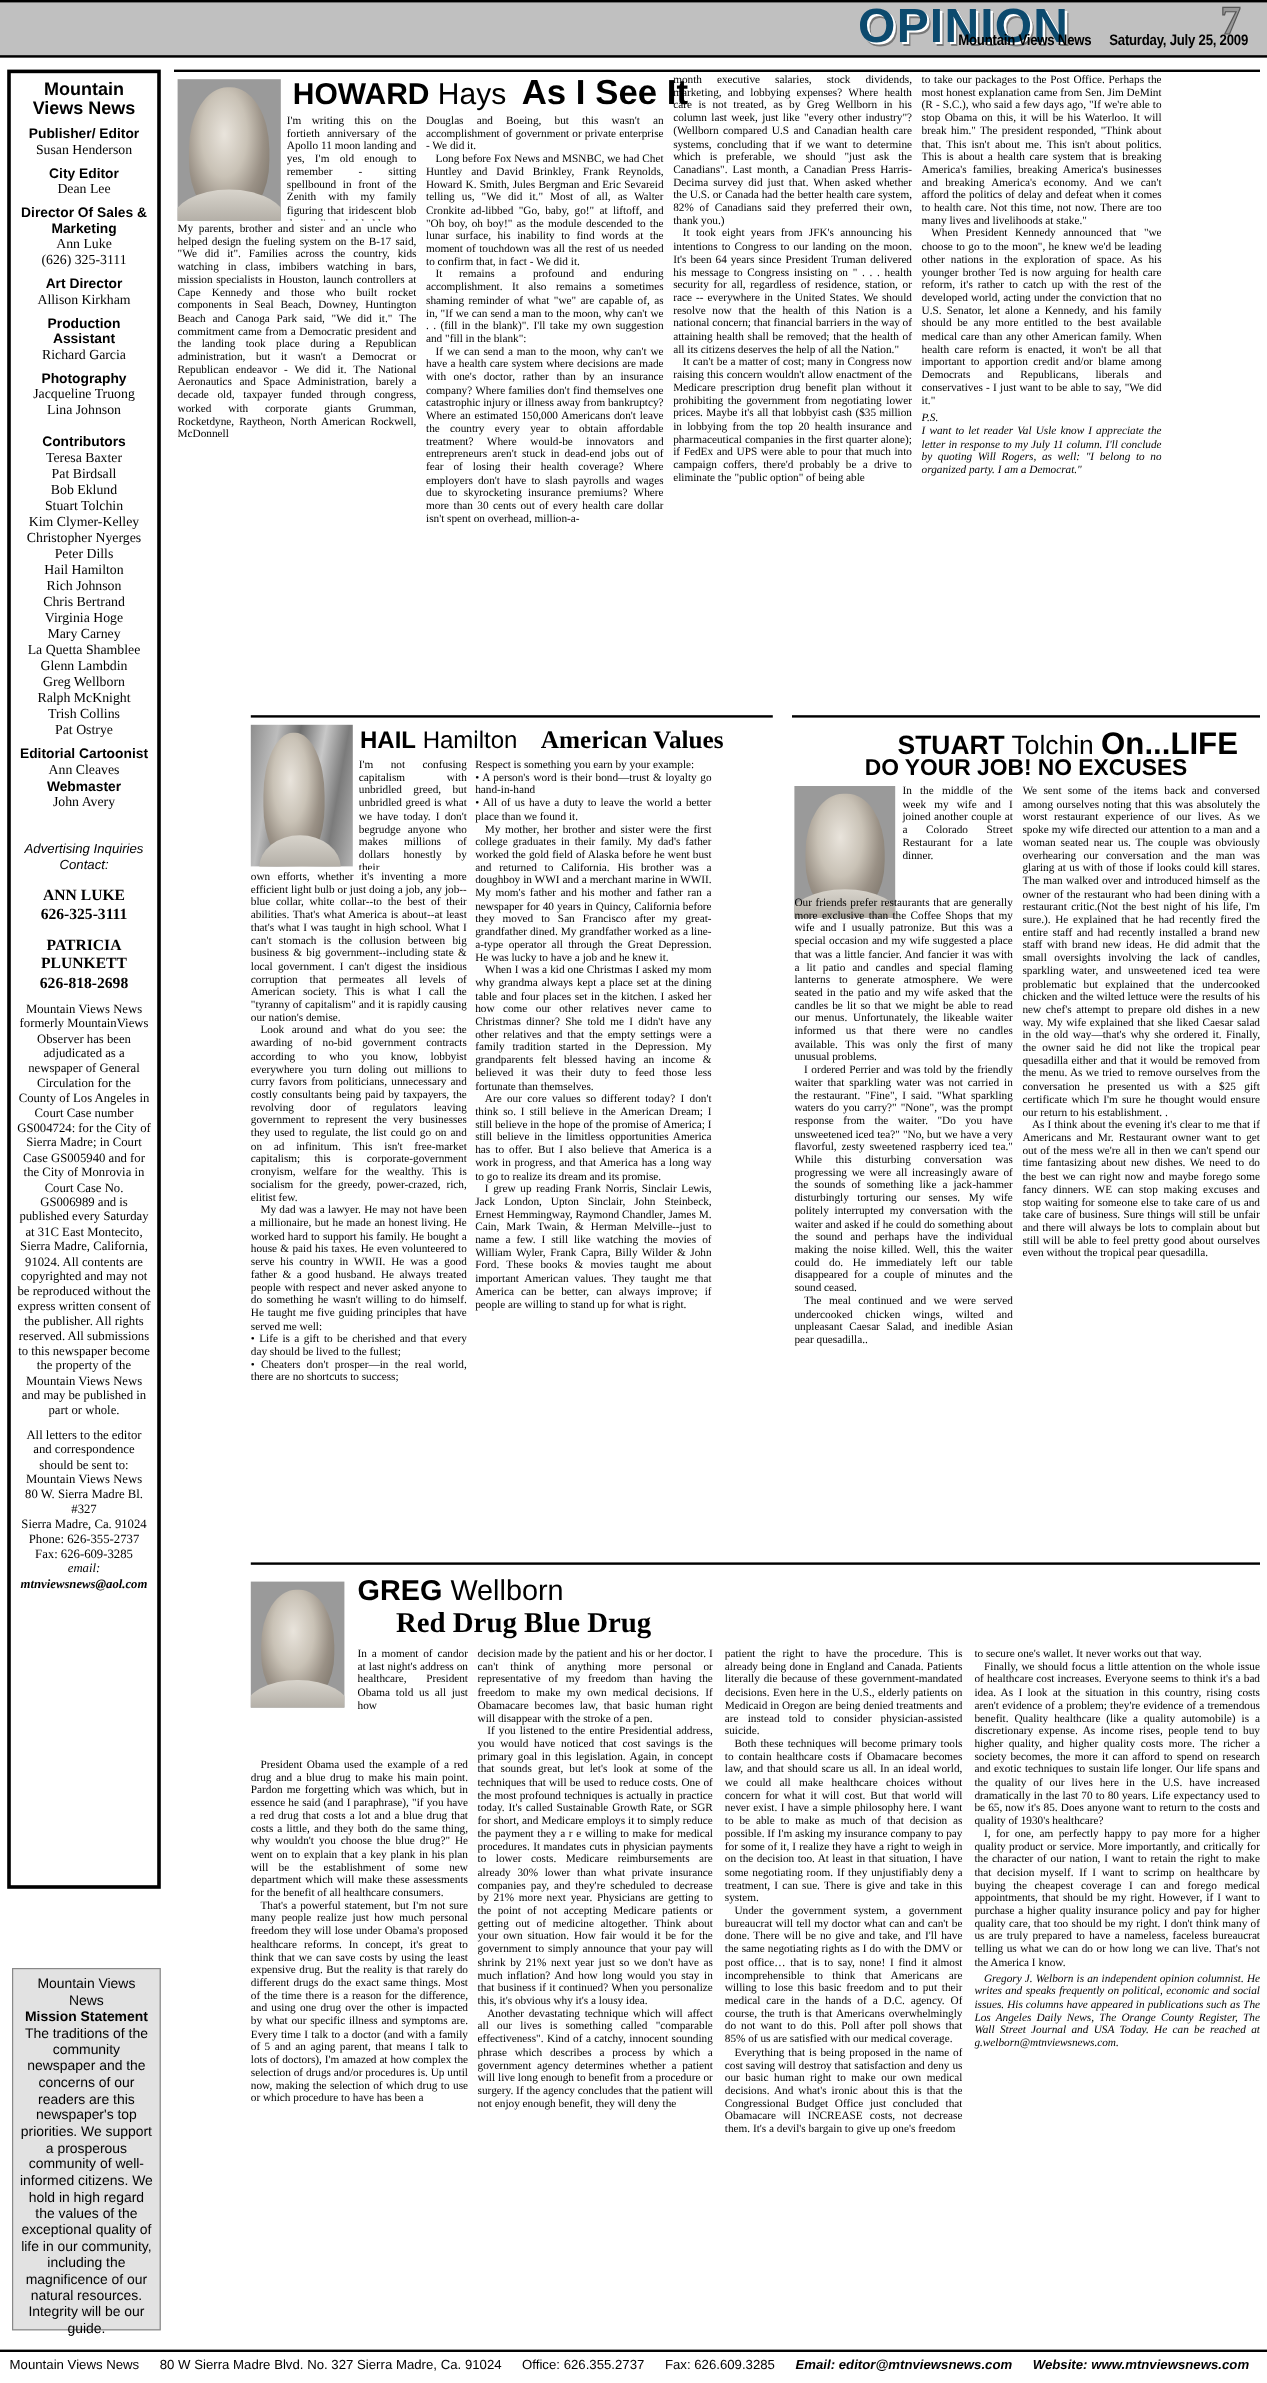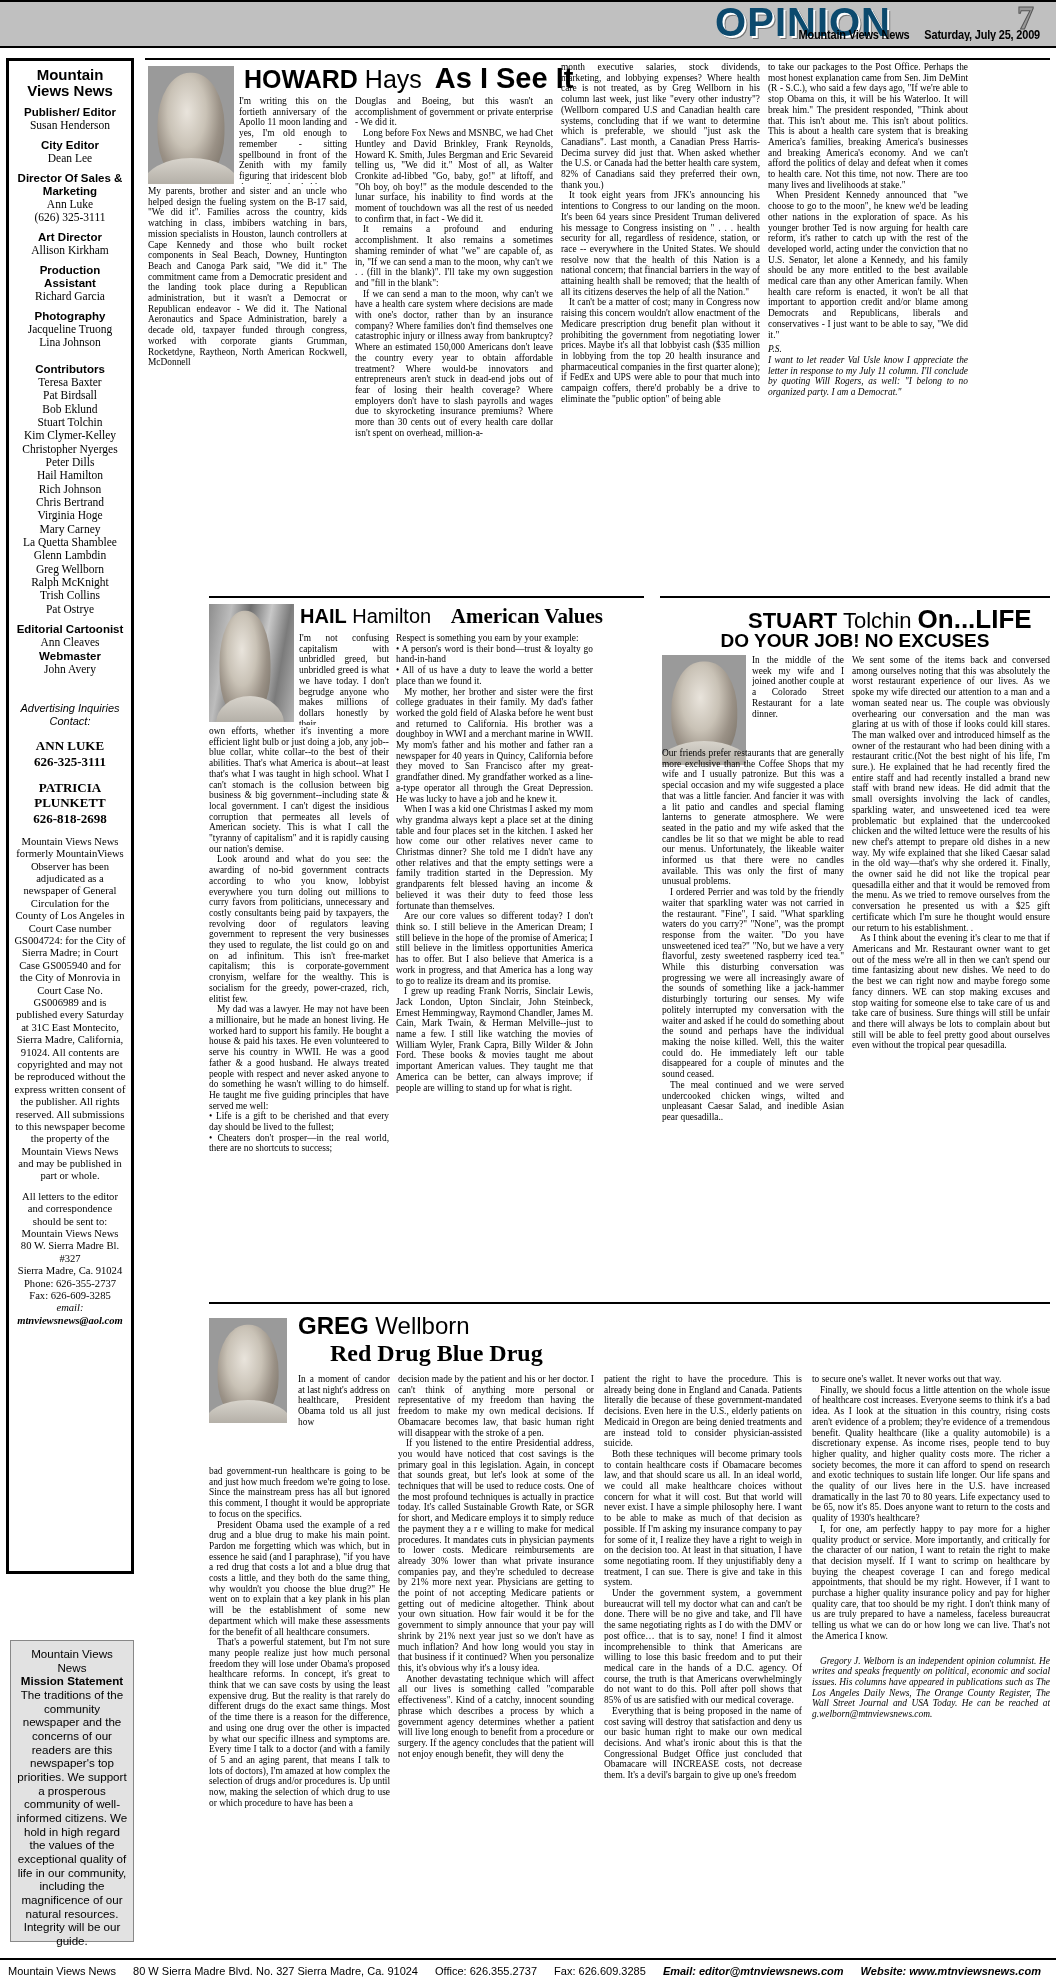--- a/index.html
+++ b/index.html
@@ -385,21 +385,20 @@
 <div class="byline" style="left:298px; top:1312px; font-size:24px;">
   <span class="by-first">GREG</span>
   <span class="by-last">Wellborn</span>
 </div>
 <div class="headline-serif" style="position:absolute; left:330px; top:1340px; font-size:24px;">Red Drug Blue Drug</div>
 
 <div class="col" style="left:298px; top:1374px; width:92px; height:90px;">
   <p class="noind">In a moment of candor at last night's address on healthcare, President Obama told us all just how</p>
 </div>
 <div class="col" style="left:209px; top:1466px; width:181px; height:478px;">
-  <p class="noind">bad government-run healthcare is going to be and just how much freedom we're going to lose.  Since the mainstream press has all but ignored this comment, I thought it would be appropriate to focus on the specifics.</p>
   <p>President Obama used the example of a red drug and a blue drug to make his main point.  Pardon me forgetting which was which, but in essence he said (and I paraphrase), "if you have a red drug that costs a lot and a blue drug that costs a little, and they both do the same thing, why wouldn't you choose the blue drug?"  He went on to explain that a key plank in his plan will be the establishment of some new department which will make these assessments for the benefit of all healthcare consumers.</p>
   <p>That's a powerful statement, but I'm not sure many people realize just how much personal freedom they will lose under Obama's proposed healthcare reforms.  In concept, it's great to think that we can save costs by using the least expensive drug.  But the reality is that rarely do different drugs do the exact same things.  Most of the time there is a reason for the difference, and using one drug over the other is impacted by what our specific illness and symptoms are.  Every time I talk to a doctor (and with a family of 5 and an aging parent, that means I talk to lots of doctors), I'm amazed at how complex the selection of drugs and/or procedures is.  Up until now, making the selection of which drug to use or which procedure to have has been a</p>
 </div>
 
 <div class="col" style="left:398px; top:1374px; width:196px; height:570px;">
   <p class="noind">decision made by the patient and his or her doctor.  I can't think of anything more personal or representative of my freedom than having the freedom to make my own medical decisions.  If Obamacare becomes law, that basic human right will disappear with the stroke of a pen.</p>
   <p>If you listened to the entire Presidential address, you would have noticed that cost savings is the primary goal in this legislation.  Again, in concept that sounds great, but let's look at some of the techniques that will be used to reduce costs.  One of the most profound techniques is actually in practice today.  It's called Sustainable Growth Rate, or SGR for short, and Medicare employs it to simply reduce the payment they  a r e willing to make for medical procedures.  It mandates cuts in physician payments to lower costs.  Medicare reimbursements are already 30% lower than what private insurance companies pay, and they're scheduled to decrease by 21% more next year.  Physicians are getting to the point of not accepting Medicare patients or getting out of medicine altogether.  Think about your own situation.  How fair would it be for the government to simply announce that your pay will shrink by 21% next year just so we don't have as much inflation?  And how long would you stay in that business if it continued?  When you personalize this, it's obvious why it's a lousy idea.</p>
   <p>Another devastating technique which will affect all our lives is something called "comparable effectiveness".  Kind of a catchy, innocent sounding phrase which describes a process by which a government agency determines whether a patient will live long enough to benefit from a procedure or surgery.  If the agency concludes that the patient will not enjoy enough benefit, they will deny the</p>
 </div>
 
@@ -407,21 +406,21 @@
   <p class="noind">patient the right to have the procedure.  This is already being done in England and Canada.  Patients literally die because of these government-mandated decisions.  Even here in the U.S., elderly patients on Medicaid in Oregon are being denied treatments and are instead told to consider physician-assisted suicide.</p>
   <p>Both these techniques will become primary tools to contain healthcare costs if Obamacare becomes law, and that should scare us all.  In an ideal world, we could all make healthcare choices without concern for what it will cost.  But that world will never exist.  I have a simple philosophy here.  I want to be able to make as much of that decision as possible.  If I'm asking my insurance company to pay for some of it, I realize they have a right to weigh in on the decision too.  At least in that situation, I have some negotiating room.  If they unjustifiably deny a treatment, I can sue.  There is give and take in this system.</p>
   <p>Under the government system, a government bureaucrat will tell my doctor what can and can't be done.  There will be no give and take, and I'll have the same negotiating rights as I do with the DMV or post office… that is to say, none!  I find it almost incomprehensible to think that Americans are willing to lose this basic freedom and to put their medical care in the hands of a D.C. agency.  Of course, the truth is that Americans overwhelmingly do not want to do this.  Poll after poll shows that 85% of us are satisfied with our medical coverage.</p>
   <p>Everything that is being proposed in the name of cost saving will destroy that satisfaction and deny us our basic human right to make our own medical decisions.  And what's ironic about this is that the Congressional Budget Office just concluded that Obamacare will INCREASE costs, not decrease them.  It's a devil's bargain to give up one's freedom</p>
 </div>
 
 <div class="col" style="left:812px; top:1374px; width:238px; height:570px;">
   <p class="noind">to secure one's wallet.  It never works out that way.</p>
   <p>Finally, we should focus a little attention on the whole issue of healthcare cost increases.  Everyone seems to think it's a bad idea.  As I look at the situation in this country, rising costs aren't evidence of a problem; they're evidence of a tremendous benefit.  Quality healthcare (like a quality automobile) is a discretionary expense.  As income rises, people tend to buy higher quality, and higher quality costs more.  The richer a society becomes, the more it can afford to spend on research and exotic techniques to sustain life longer.  Our life spans and the quality of our lives here in the U.S. have increased dramatically in the last 70 to 80 years.  Life expectancy used to be 65, now it's 85.  Does anyone want to return to the costs and quality of 1930's healthcare?</p>
   <p>I, for one, am perfectly happy to pay more for a higher quality product or service.  More importantly, and critically for the character of our nation, I want to retain the right to make that decision myself.  If I want to scrimp on healthcare by buying the cheapest coverage I can and forego medical appointments, that should be my right.  However, if I want to purchase a higher quality insurance policy and pay for higher quality care, that too should be my right.  I don't think many of us are truly prepared to have a nameless, faceless bureaucrat telling us what we can do or how long we can live.  That's not the America I know.</p>
-  <p class="ital" style="margin-top:14px">Gregory J. Welborn is an independent opinion columnist.  He writes and speaks frequently on political, economic and social issues.  His columns have appeared in publications such as The Los Angeles Daily News, The Orange County Register, The Wall Street Journal and USA Today.  He can be reached at g.welborn@mtnviewsnews.com.</p>
+  <p class="ital" style="margin-top:3px">Gregory J. Welborn is an independent opinion columnist.  He writes and speaks frequently on political, economic and social issues.  His columns have appeared in publications such as The Los Angeles Daily News, The Orange County Register, The Wall Street Journal and USA Today.  He can be reached at g.welborn@mtnviewsnews.com.</p>
 </div>
 
 <div class="footer">
   <span class="f-lead">Mountain Views News</span>
   <span>80 W Sierra Madre Blvd.  No. 327   Sierra Madre, Ca.  91024</span>
   <span>Office:  626.355.2737</span>
   <span>Fax:  626.609.3285</span>
   <span class="f-em">Email:  editor@mtnviewsnews.com</span>
   <span class="f-em">Website:  www.mtnviewsnews.com</span>
 </div>

